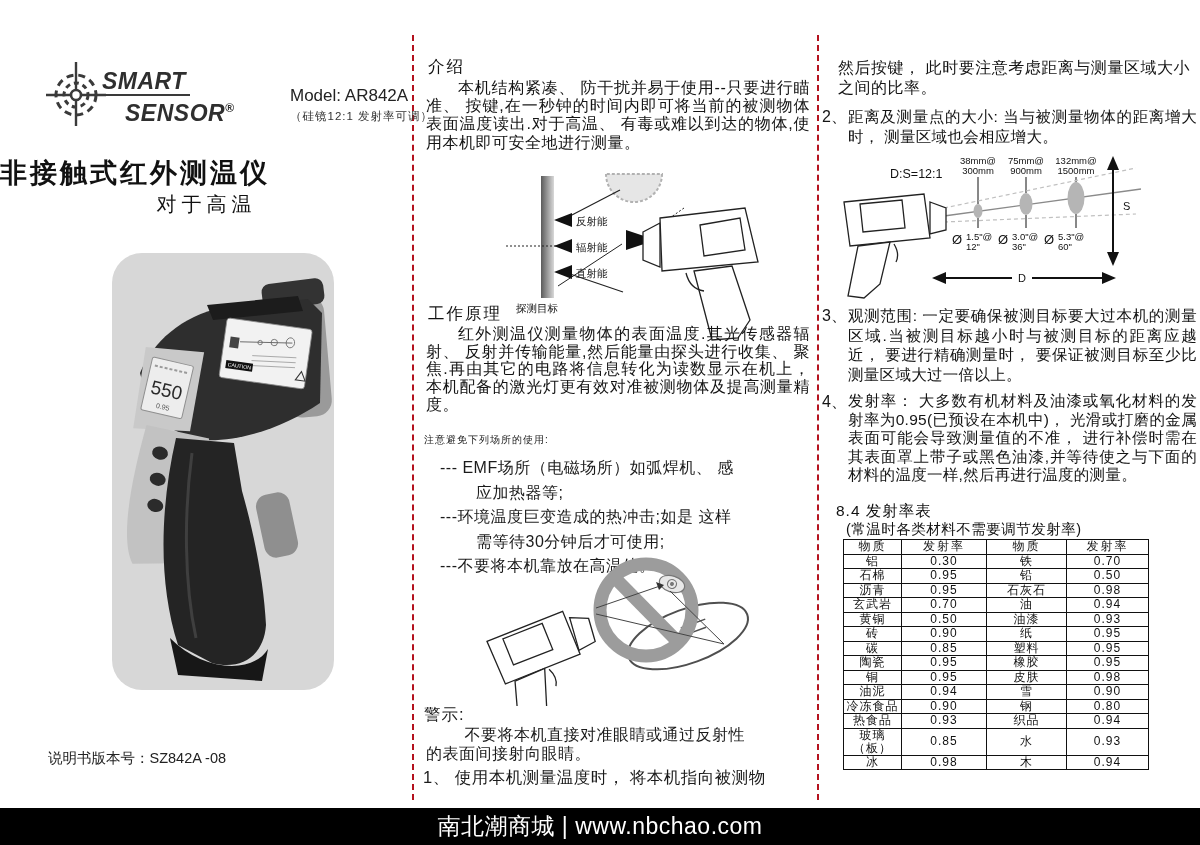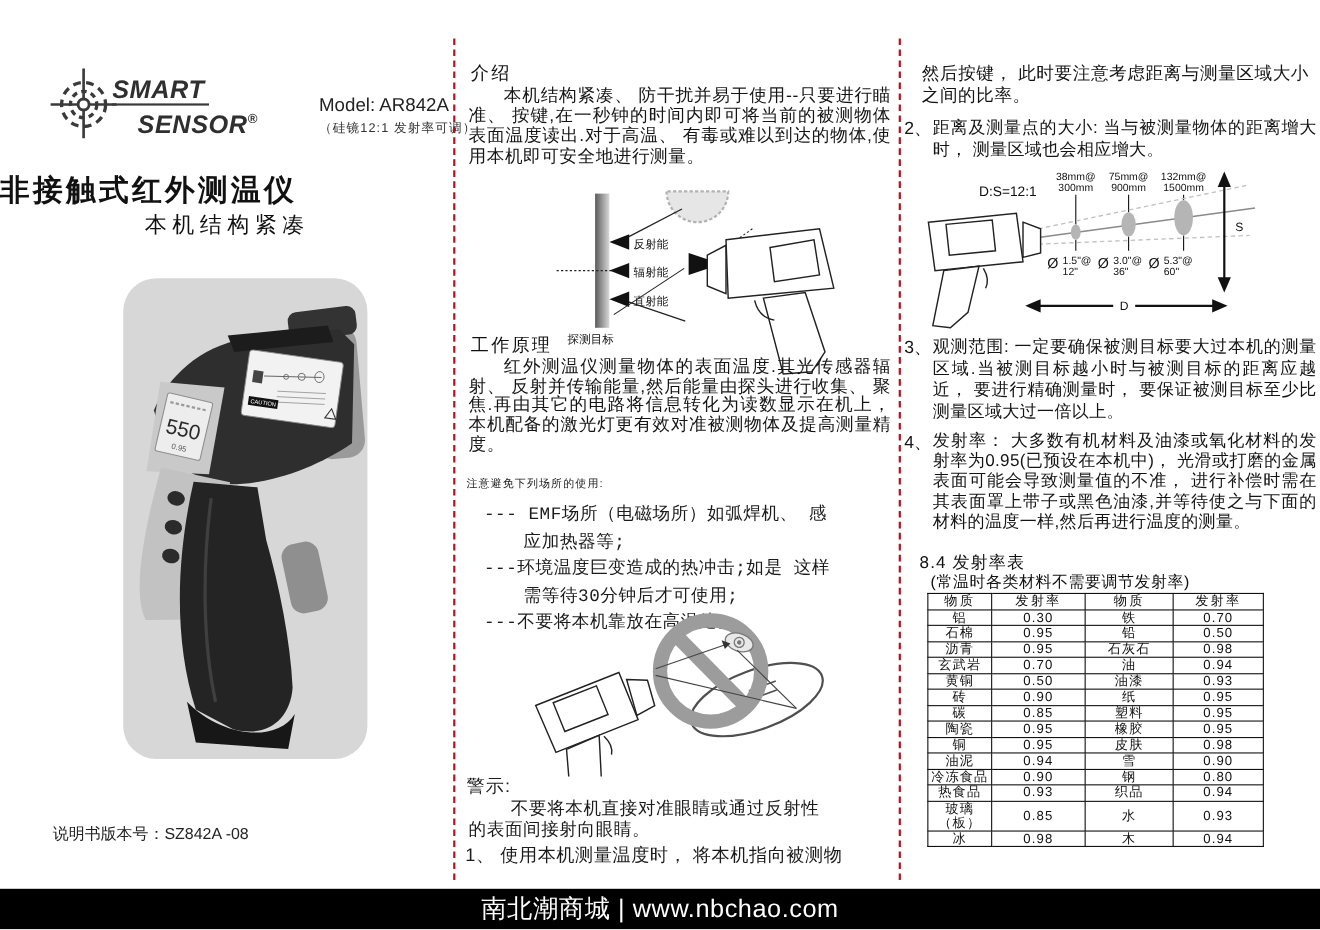--- a/index.html
+++ b/index.html
@@ -35,21 +35,21 @@
   .mhead { position:absolute; font-size:16.5px; color:#111; letter-spacing:2px; }
   .para { position:absolute; font-size:16px; line-height:18.2px; text-align:justify; color:#141414; letter-spacing:0.5px; }
   .indent2 { text-indent:2em; }
 
   
   .m-intro-head { left:428px; top:56px; }
   .m-intro { left:426px; top:79px; width:384px; }
   .m-principle-head { left:428px; top:303px; }
   .m-principle { left:426px; top:325px; width:384px; line-height:17.7px; }
   .m-caution-head { position:absolute; left:424px; top:433px; font-size:10px; letter-spacing:1px; }
-  .m-caution { position:absolute; left:426px; top:456px; width:384px; font-size:16px; line-height:24.5px; letter-spacing:0.5px;font-family:Liberation Mono, monospace; }
+  .m-caution { position:absolute; left:426px; top:456px; width:384px; font-size:16px; line-height:24.5px; letter-spacing:0.5px; }
   .m-caution .ln0 { margin-left:14px; }
   .m-caution .ln1 { margin-left:50px; }
   .m-warn-head { position:absolute; left:424px; top:704px; font-size:16.5px; letter-spacing:1px; }
   .m-warn1 { position:absolute; left:426px; top:725px; width:380px; font-size:16px; text-indent:2.4em; letter-spacing:0.5px; }
   .m-warn2 { position:absolute; left:426px; top:744px; width:380px; font-size:16px; letter-spacing:0.5px; }
   .m-step1 { position:absolute; left:423px; top:767px; width:388px; font-size:16.5px; letter-spacing:0.5px; }
 
   svg text { font-family:"Liberation Sans","DejaVu Sans",sans-serif; }
   .diag1 { position:absolute; left:458px; top:170px; }
   .prohibit { position:absolute; left:436px; top:556px; }
@@ -98,21 +98,21 @@
       <div class="l2row"><span>SENSOR</span><span class="reg">®</span></div>
     </div>
   </div>
 
   <div class="model-block">
     <div class="model">Model: AR842A</div>
     <div class="model-sub">（硅镜12:1 发射率可调）</div>
   </div>
 
   <div class="doc-title">非接触式红外测温仪</div>
-  <div class="doc-subtitle">本机结构紧凑</div>
+  <div class="doc-subtitle">对于高温</div>
 
   <div class="photo">
     <svg width="222" height="437" viewBox="0 0 222 437">
 
       <rect x="170" y="44" width="46" height="120" rx="16" fill="#9a9a9a" transform="rotate(-5 193 104)"></rect>
       <rect x="150" y="28" width="62" height="26" rx="8" fill="#333" transform="rotate(-7 181 41)"></rect>
 
       <path d="M28,120 C40,90 70,62 110,55 L196,46 L210,60 L208,150 C170,176 120,192 80,186 L40,166 Z" fill="#2e2e2e"></path>
       <path d="M95,52 L186,43 L191,58 L101,67 Z" fill="#1c1c1c"></path>
 

